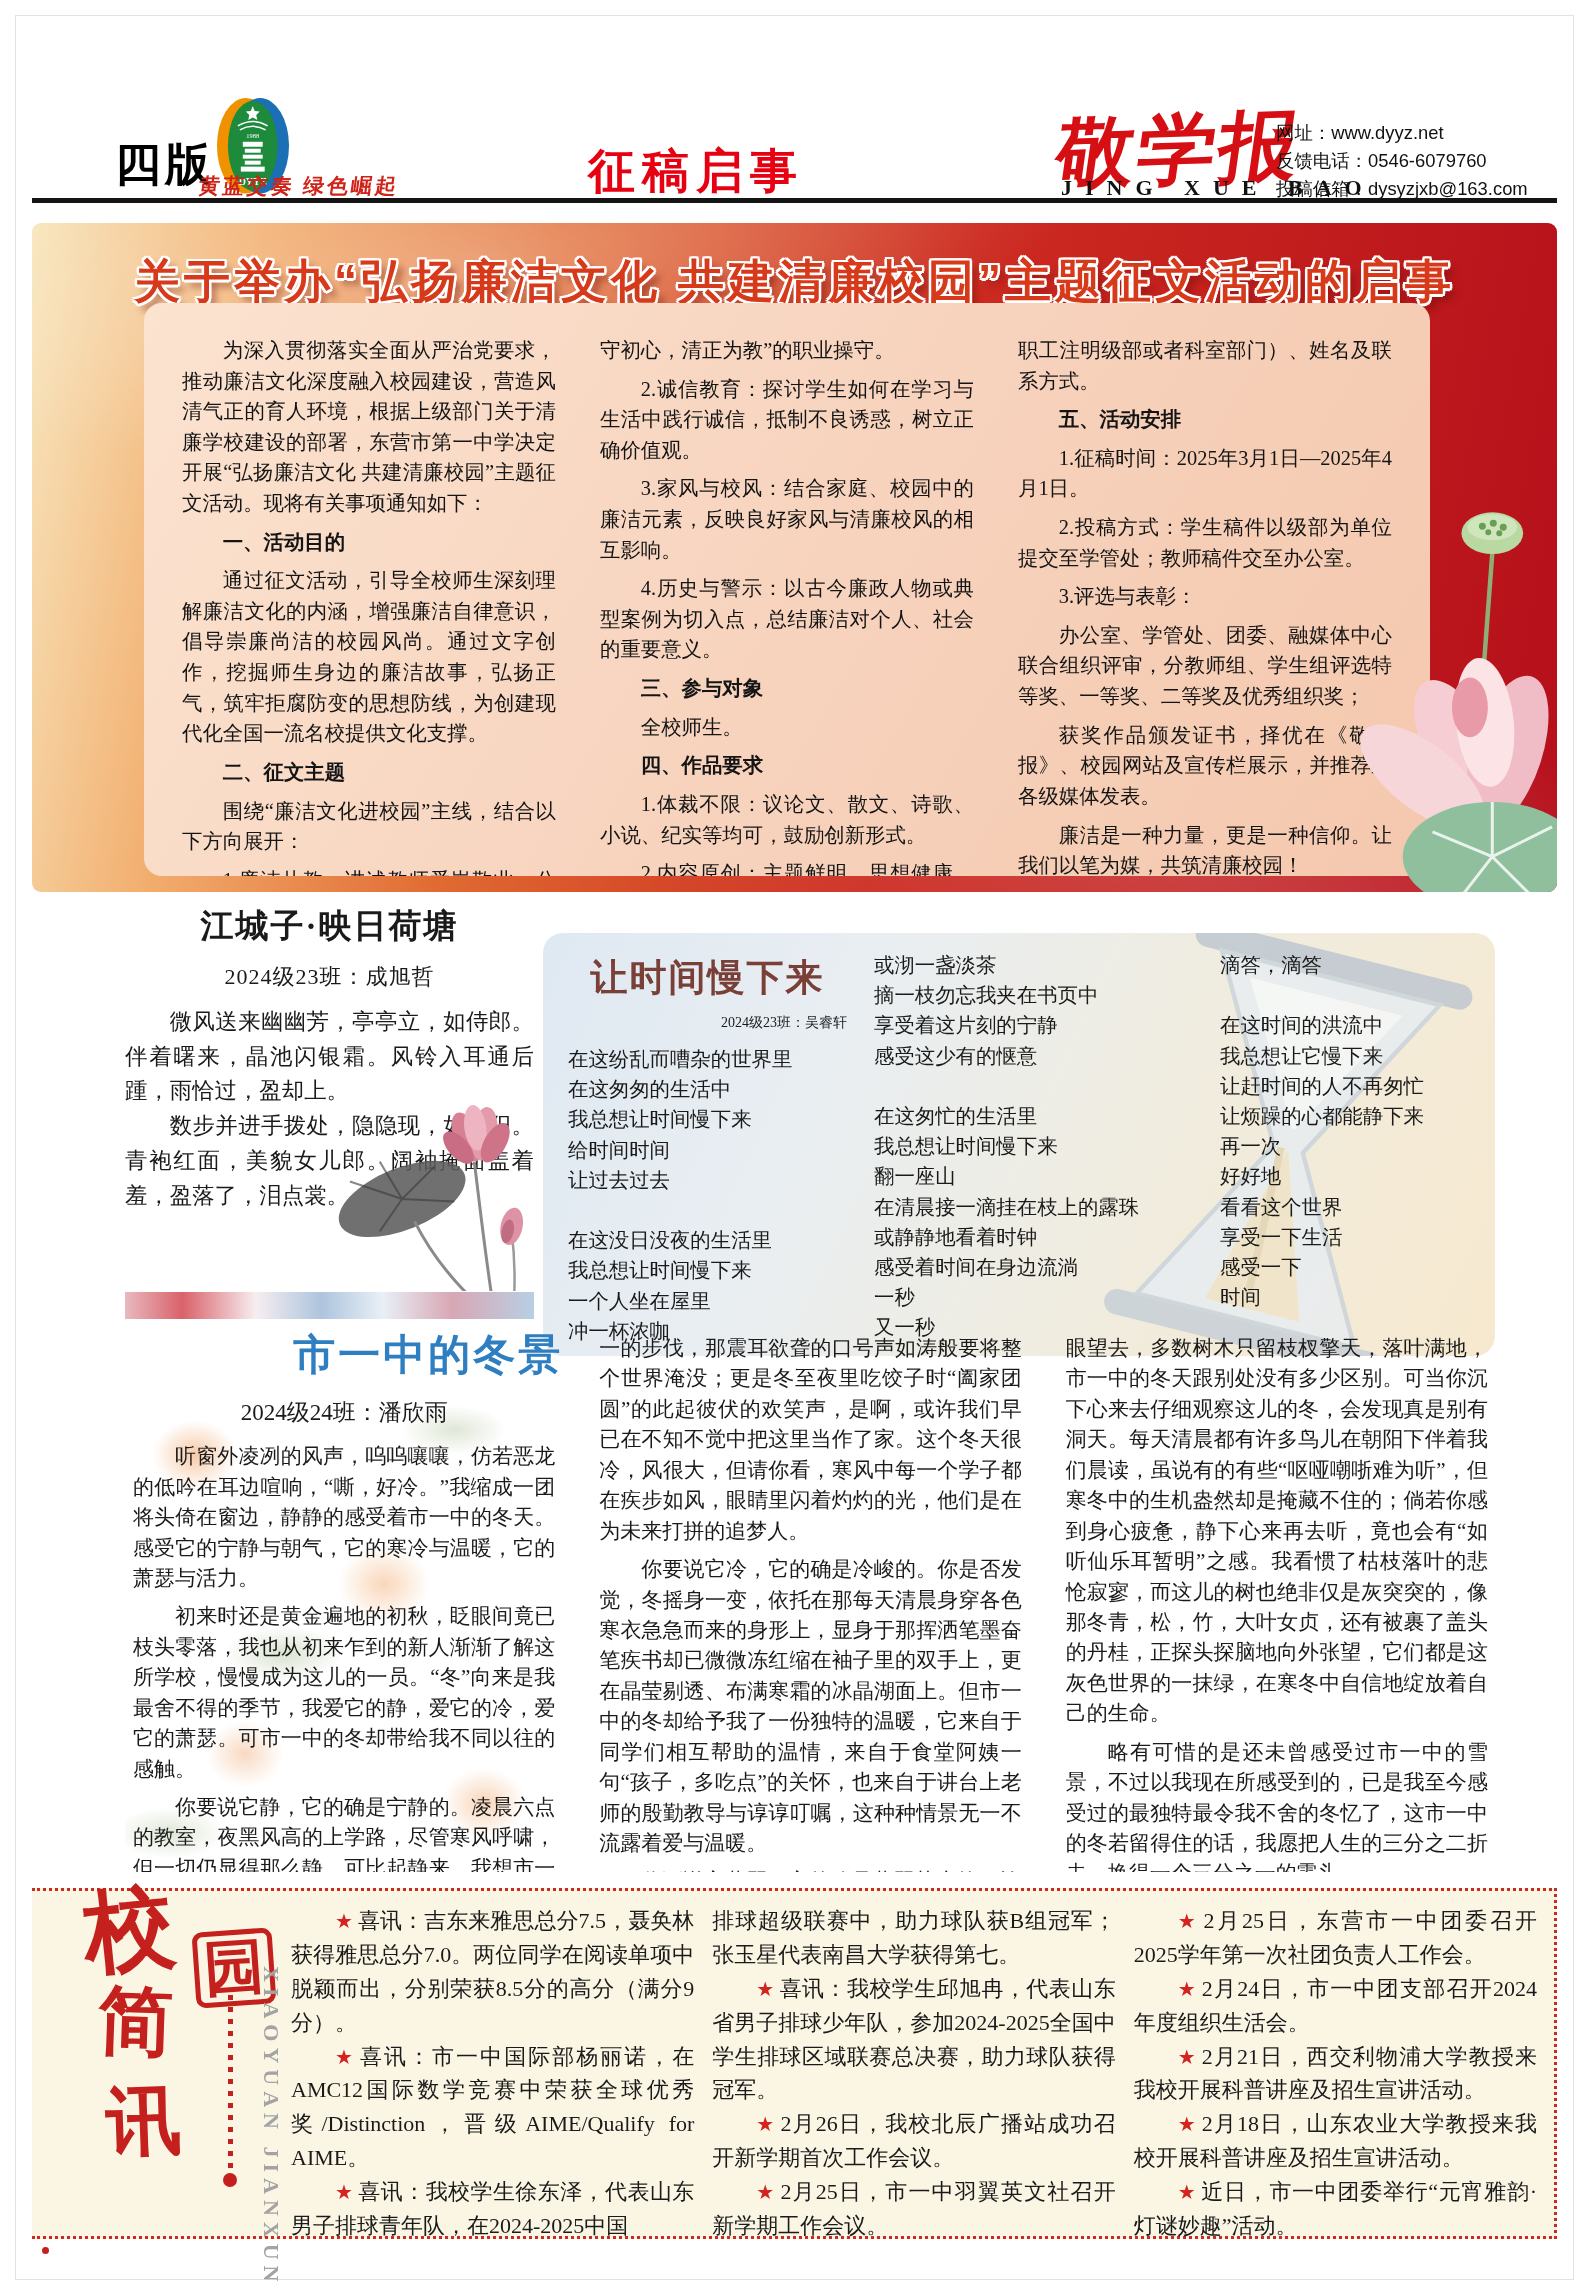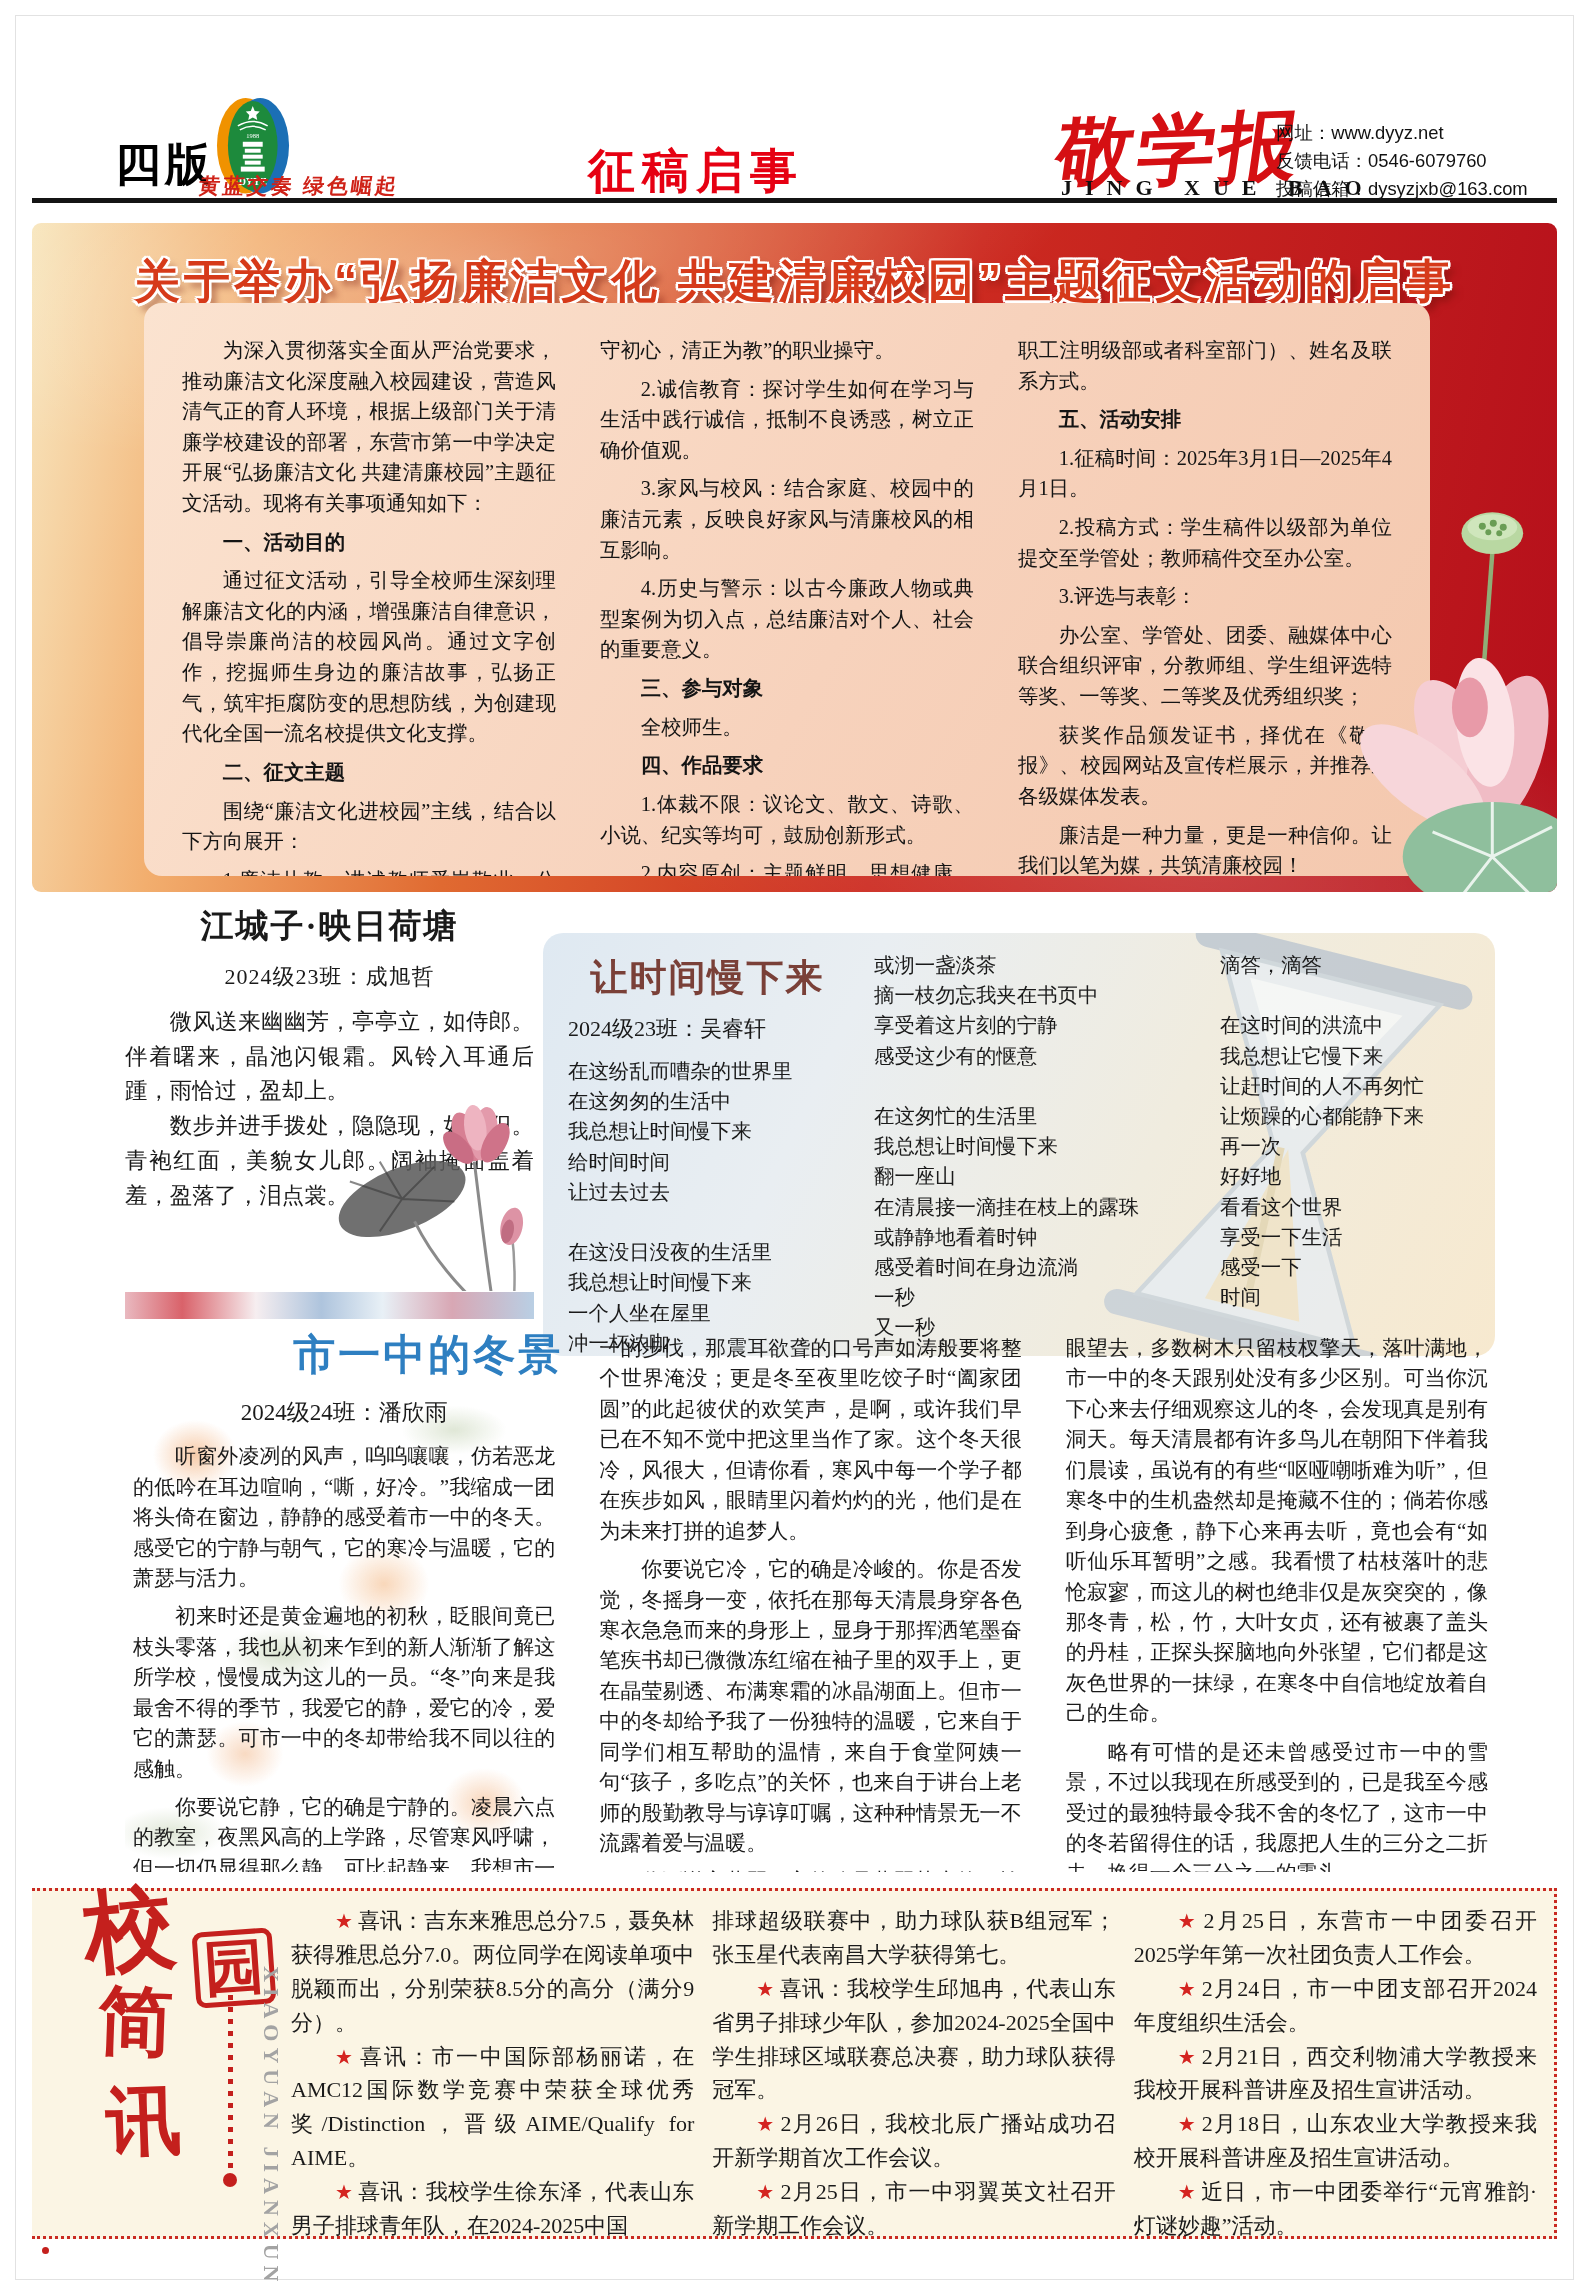--- a/index.html
+++ b/index.html
@@ -58,21 +58,21 @@
 
   .poem2{position:absolute;left:543px;top:897px;width:952px;height:423px;border-radius:20px;overflow:hidden;
          background:linear-gradient(115deg,#dfe9f2 0%,#e9eef2 30%,#f0ecdf 62%,#f7e9cf 100%);margin-top:36px;}
   .hourglass{position:absolute;right:-30px;top:-10px;width:488px;height:449px;opacity:.85;}
   .poem2-inner{position:absolute;inset:0;padding:17px 25px;box-sizing:border-box;display:flex;gap:27px;}
   .pcolA{width:279px;}
   .pcolB{width:319px;}
   .pcolC{width:249px;}
   .poem2 h2{margin:3px 0 11px 0;text-align:center;font-size:37px;font-weight:900;color:#7a4038;
             letter-spacing:2px;font-family:"Liberation Sans",sans-serif;}
-  .poem2 .author{text-align:left;font-size:22px;margin:0 0 12px 0;}
+  .poem2 .author{text-align:right;font-size:14px;margin:0 0 12px 0;}
   .plines{font-size:20.4px;line-height:1.48;white-space:pre-line;}
 
   
   .winter{position:absolute;left:125px;top:1325px;width:1371px;height:547px;display:flex;gap:28px;overflow:hidden;}
   .wcol{flex:1 1 0;font-size:21px;line-height:1.45;text-align:justify;}
   .wcol p{margin:8px;}
   .wcol1{position:relative;
     background:
       radial-gradient(60px 50px at 70px 130px,rgba(238,152,84,.50),rgba(238,152,84,0) 70%),
       radial-gradient(65px 55px at 259px 259px,rgba(240,160,90,.42),rgba(240,160,90,0) 70%),

